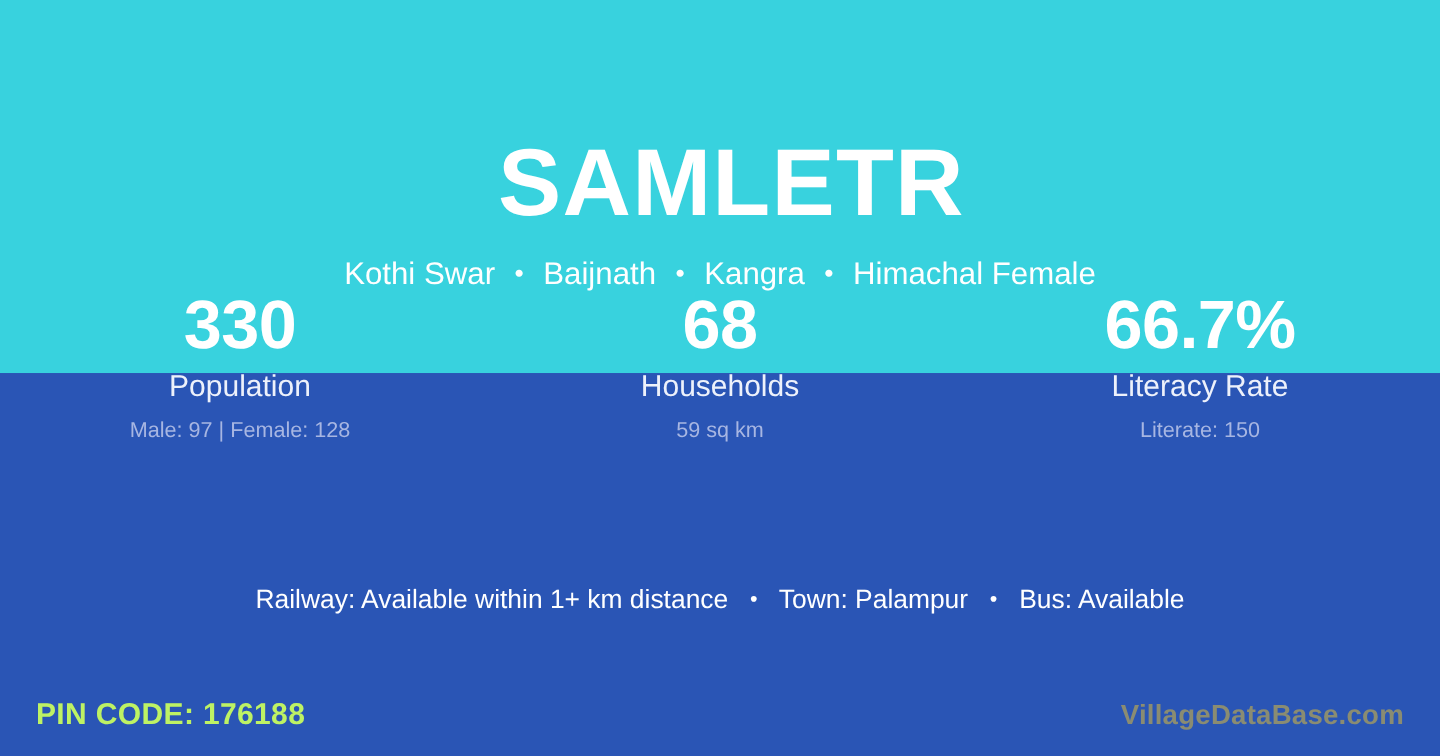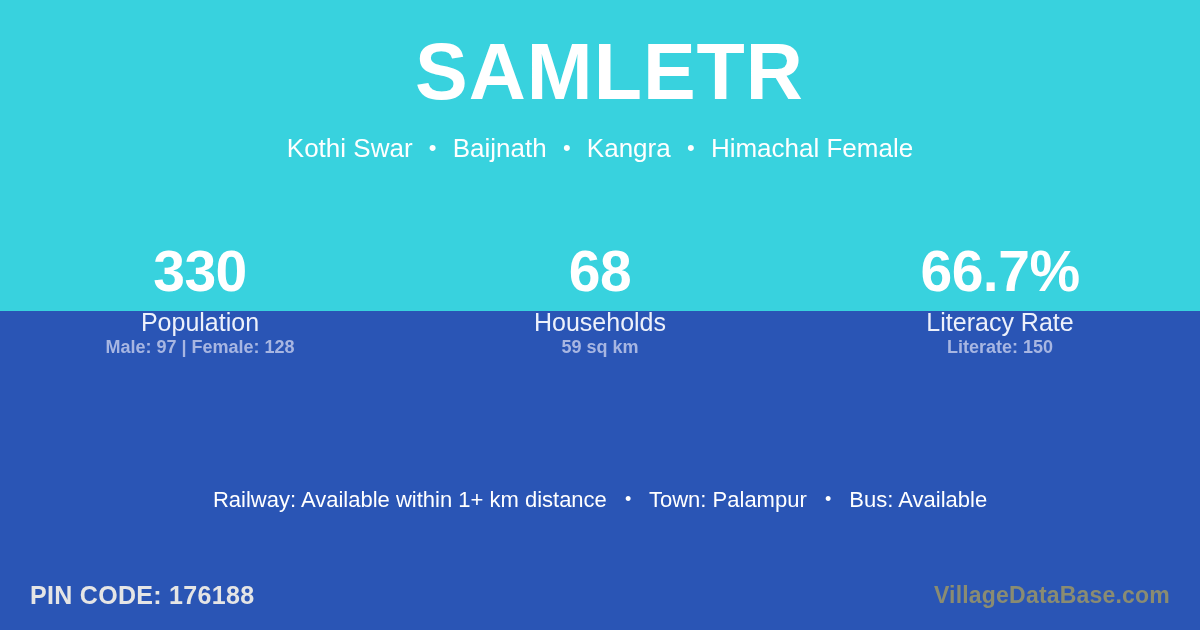--- a/index.html
+++ b/index.html
@@ -44,21 +44,21 @@
   
   .header {
     position:absolute;
     left:0; top:0;
     width:1200px;
     text-align:center;
     z-index:3;
   }
 
   .village-title {
-    margin-top:32px;
+    margin-top:112px;
     font-size:79px;
     font-weight:700;
     letter-spacing:1px;
     color:#ffffff;
     line-height:1.0;
     white-space:nowrap;
     padding-left:19px;
   }
 
   .village-location {
@@ -106,22 +106,23 @@
 
   .stat-label {
     margin-top:8px;
     font-size:25px;
     font-weight:400;
     color:#edf1fb;
     line-height:1.15;
   }
 
   .stat-sub {
+    margin-top:11px;
     font-size:18px;
-    font-weight:700;
+    font-weight:400;
     color:#a7b6e2;
     line-height:1.15;
   }
 
   
   .amenities {
     position:absolute;
     left:0;
     top:486px;
     width:1200px;
@@ -149,21 +150,21 @@
     padding:0 30px;
     display:flex;
     align-items:center;
     justify-content:space-between;
     z-index:4;
   }
 
   .pin-code {
     font-size:25px;
     font-weight:700;
-    color:#e5e5e5;
+    color:#bef264;
     letter-spacing:0.3px;
     line-height:1;
   }
 
   .brand {
     font-size:23px;
     font-weight:700;
     color:#8a8c72;
     letter-spacing:0.2px;
     line-height:1;

